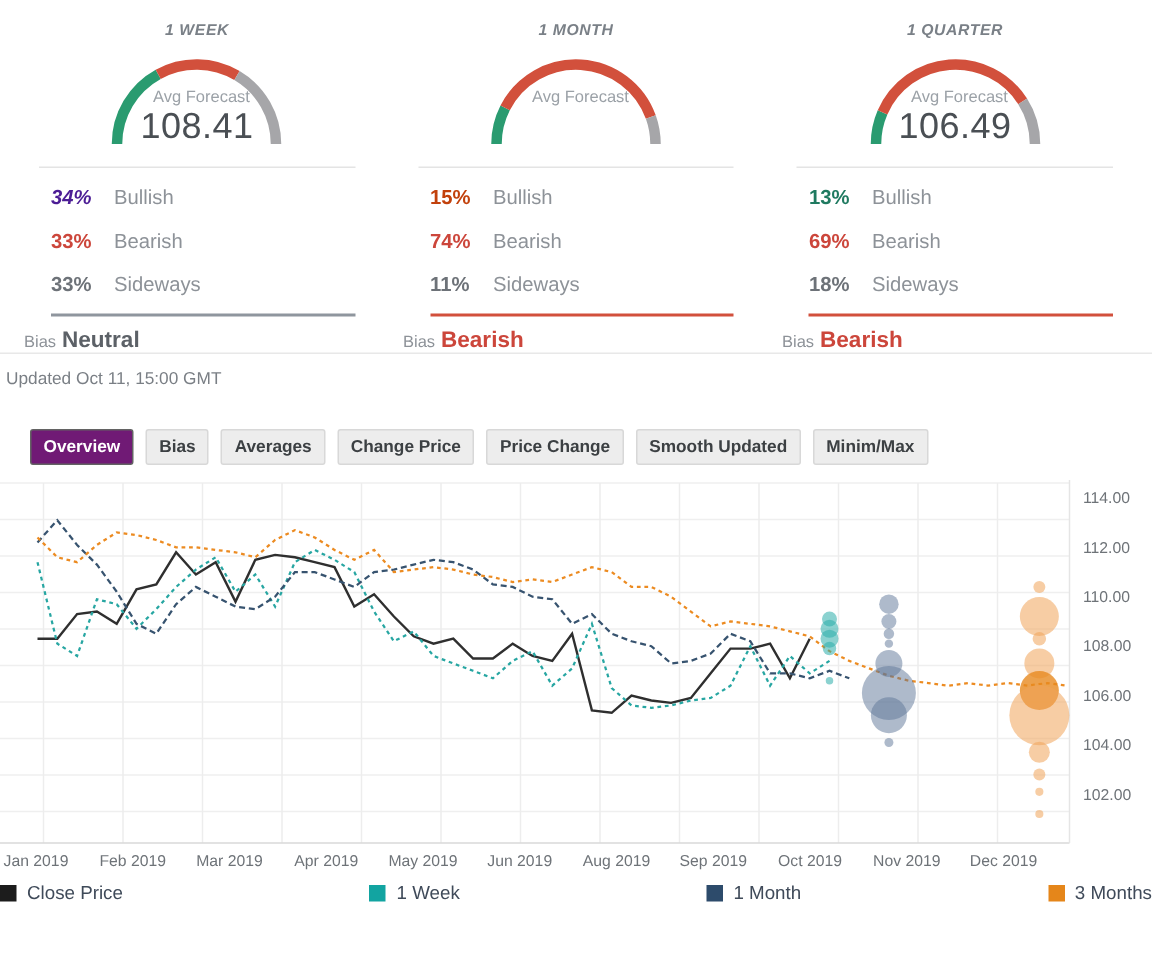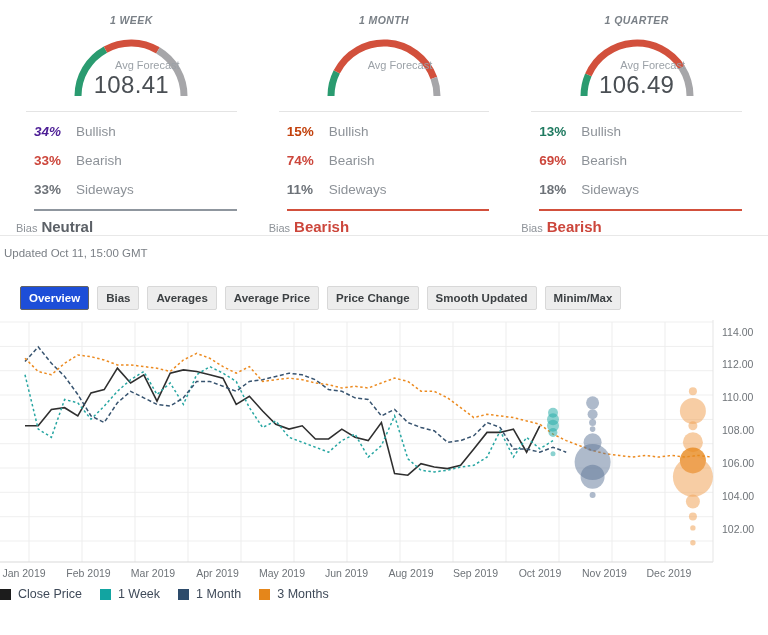--- a/index.html
+++ b/index.html
@@ -2,36 +2,36 @@
 <html><head>
 <meta charset="utf-8">
 <style>
   html,body{margin:0;padding:0;background:#fff;}
   body{width:768px;height:635px;font-family:"Liberation Sans",sans-serif;overflow:hidden;position:relative;}
   .panels{display:grid;grid-template-columns:1fr 1fr 1fr;padding:6px 14px 0 14px;column-gap:18px;}
   .panel{position:relative;}
   .panel-title{text-align:center;font-size:10.5px;font-style:italic;font-weight:600;color:#7a8087;letter-spacing:.4px;margin:8px 0 4px 0;}
   .gauge-wrap{position:relative;width:130px;height:70px;margin:0 auto;}
   .gauge-wrap svg{display:block;}
-  .avg-label{position:absolute;top:29px;left:16px;width:100%;text-align:center;font-size:11px;color:#9ba1a7;}
+  .avg-label{position:absolute;top:29px;left:3px;width:100%;text-align:center;font-size:11px;color:#9ba1a7;}
   .avg-value{position:absolute;top:41px;left:0;width:100%;text-align:center;font-size:24px;color:#4a4f54;letter-spacing:.3px;}
   .panel-sep{border:none;border-top:1px solid #e4e4e4;margin:11px 12px 0 12px;}
   .rows{padding:5px 0 2px 20px;}
   .row{display:flex;align-items:baseline;padding:7px 0;}
   .pct{width:42px;font-size:13.5px;font-weight:700;}
   .row-label{font-size:13.5px;color:#8d9298;}
   .bias-sep{border:none;border-top:2px solid #8f969e;margin:3px 12px 7px 20px;}
   .bias-line{font-size:11px;color:#8d9298;padding-left:2px;}
   .bias-value{font-size:15px;font-weight:700;margin-left:4px;}
   .updated-bar{border-top:1px solid #e8e8e8;padding:11px 0 0 4px;font-size:11.5px;color:#7a7f85;}
   .tabs{display:flex;gap:8px;padding:27px 0 0 20px;}
   .tab{background:#ededed;border:1px solid #d8d8d8;border-radius:2px;color:#3c4043;font-size:11.5px;font-weight:700;padding:5px 8px;cursor:pointer;font-family:"Liberation Sans",sans-serif;}
-  .tab.active{background:#1d4ed8;border-color:#636363;color:#fff;}
+  .tab.active{background:#701a75;border-color:#636363;color:#fff;}
   .chart-area{margin-top:10px;position:relative;}
-  .chart-legend{display:flex;justify-content:flex-start;gap:18px;align-items:center;padding:1px 0 20px 0;}
+  .chart-legend{display:flex;justify-content:space-between;gap:18px;align-items:center;padding:1px 0 20px 0;}
   .legend-item{display:flex;align-items:center;font-size:12.5px;color:#3f4a59;}
   .legend-swatch{width:11px;height:11px;display:inline-block;margin-right:7px;}
 </style>
 </head>
 <body>
 
 <div class="panels">
     <div class="panel">
       <div class="panel-title">1 WEEK</div>
       <div class="gauge-wrap">
@@ -119,21 +119,21 @@
       <div class="bias-line"><span>Bias</span><span class="bias-value" style="color: rgb(204, 70, 59);">Bearish</span></div>
     </div>
   </div>
 
 <div class="updated-bar">Updated Oct 11, 15:00 GMT</div>
 
 <div class="tabs">
     <button class="tab active">Overview</button>
     <button class="tab">Bias</button>
     <button class="tab">Averages</button>
-    <button class="tab">Average Price</button>
+    <button class="tab">Change Price</button>
     <button class="tab">Price Change</button>
     <button class="tab">Smooth Updated</button>
     <button class="tab">Minim/Max</button>
   </div>
 
 <div class="chart-area">
   <svg id="chart-svg" width="768" height="262">
       <line x1="0" y1="221.0" x2="713" y2="221.0" stroke="#efefef" stroke-width="1"></line>
       <line x1="0" y1="196.7" x2="713" y2="196.7" stroke="#efefef" stroke-width="1"></line>
       <line x1="0" y1="172.3" x2="713" y2="172.3" stroke="#efefef" stroke-width="1"></line>

